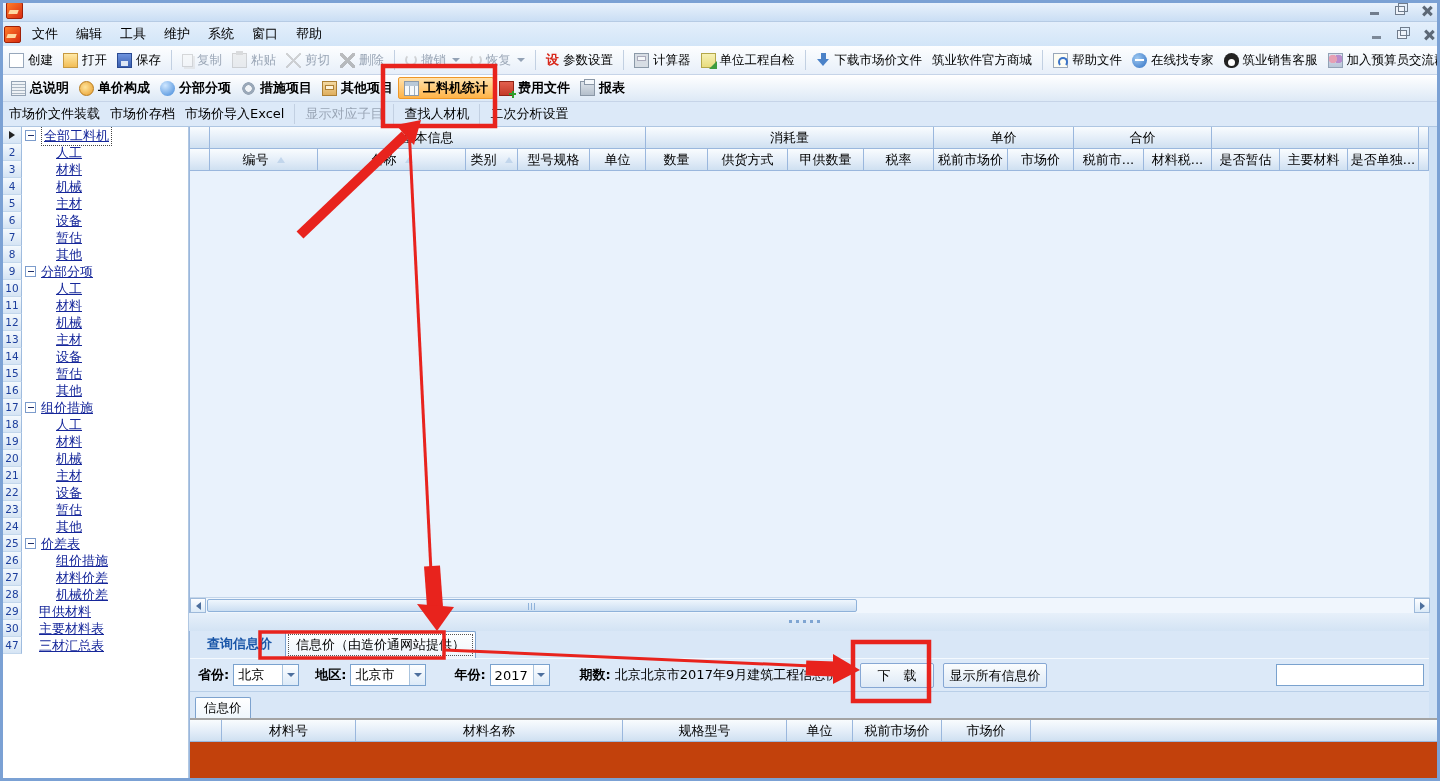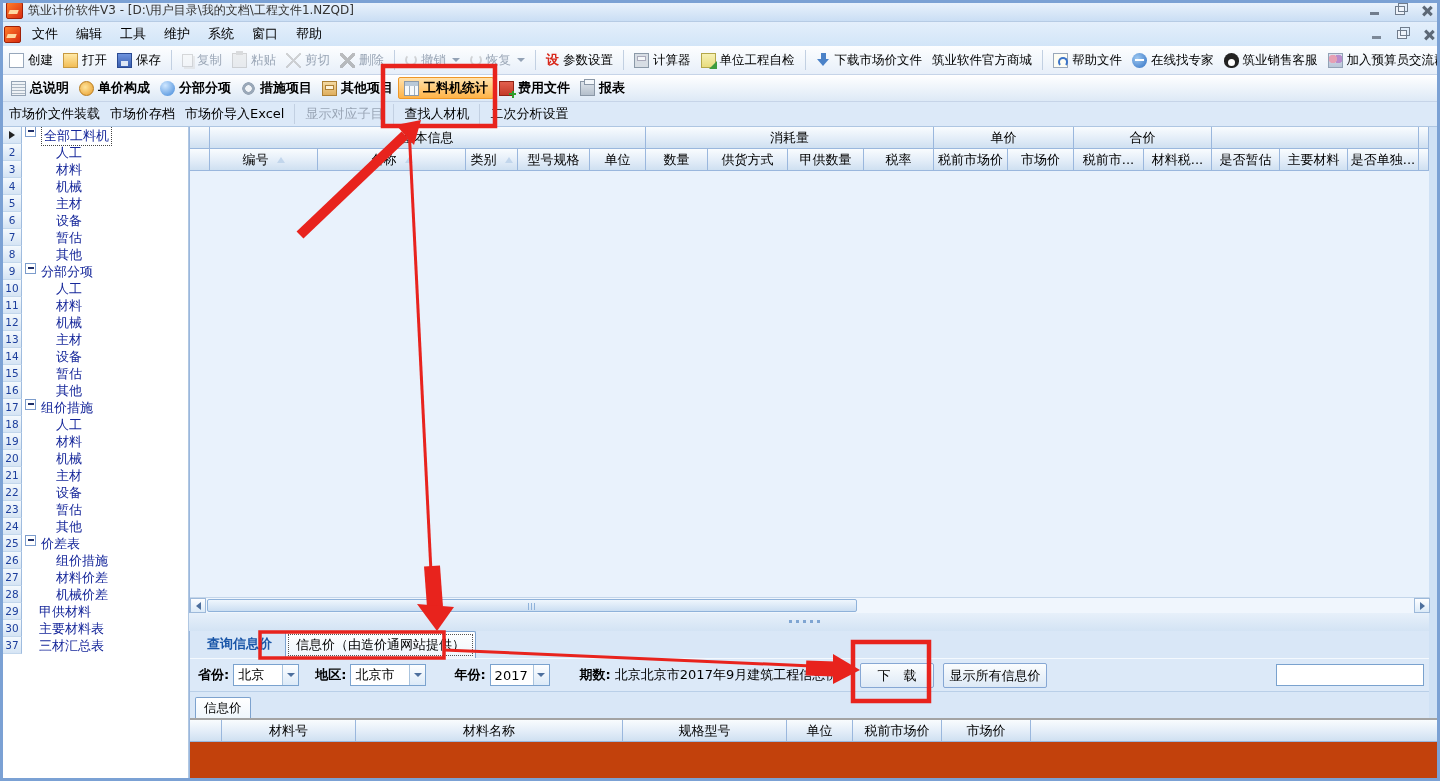--- a/index.html
+++ b/index.html
@@ -89,21 +89,21 @@
      linear-gradient(#2e9e2e,#2e9e2e) 50% 0/2px 100% no-repeat,
      linear-gradient(#2e9e2e,#2e9e2e) 0 50%/100% 2px no-repeat;}
   .i-printer{background:linear-gradient(#dde3ea,#b4bfcb);border:1px solid #8a97a6;}
   .i-printer::before{content:"";position:absolute;left:3px;top:-3px;width:9px;height:4px;background:#f4f7fa;border:1px solid #8a97a6;}
   
   #tree{position:absolute;left:3px;top:127px;width:186px;height:651px;background:#fff;border-right:1px solid #b0c7e2;box-sizing:border-box;overflow:hidden;}
   .tree-row{display:flex;height:17px;align-items:center;}
   .tree-gutter{width:19px;height:17px;flex:none;background:linear-gradient(#f4f9fd,#d5e4f4);border-right:1px solid #9fbcdf;border-bottom:1px solid #c3d7ec;box-sizing:border-box;
     font-size:10.5px;color:#1c3e9c;display:flex;align-items:center;justify-content:center;}
   .row-marker{width:0;height:0;border-top:4px solid transparent;border-bottom:4px solid transparent;border-left:6px solid #222;}
-  .tree-content{display:flex;font-size:13px;color:#16279a;white-space:nowrap;}
+  .tree-content{display:flex;align-items:center;font-size:13px;color:#16279a;white-space:nowrap;text-decoration:underline;}
   .tree-content.child{padding-left:34px;}
   .tree-content.leaf{padding-left:17px;}
   .expander{width:9px;height:9px;border:1px solid #7c9ccc;background:#fff;margin:0 5px 0 3px;position:relative;flex:none;}
   .expander::after{content:"";position:absolute;left:1.5px;top:3.5px;width:6px;height:1.5px;background:#20306a;}
   .tree-label.selected{border:1px dotted #444;padding:0 2px;}
   
   #main{position:absolute;left:189px;top:127px;width:1240px;height:486px;background:#e9f2fc;border-left:1px solid #9ab7dd;box-sizing:border-box;}
   .hdr-row{display:flex;}
   .hcell{box-sizing:border-box;height:22px;border-right:1px solid #9ab7dd;border-bottom:1px solid #9ab7dd;
     background:linear-gradient(#f9fcfe,#e3edf8 55%,#cfe0f1);display:flex;align-items:center;justify-content:center;
@@ -149,21 +149,20 @@
   .btable{position:absolute;left:0;top:26px;width:1388px;bottom:0;background:#c2410c;border-top:2px solid #a3a3a3;}
   .btable .hdr-row .hcell{height:22px;}
   
   #annotations{position:absolute;inset:0;z-index:60;pointer-events:none;}
 </style>
 </head>
 <body>
 
 <div id="titlebar">
   <span class="app-ico"></span>
-  <span id="title-text">筑业计价软件V3 - [D:\用户目录\我的文档\工程文件1.NZQD]</span>
   <span class="win-controls">
     <span class="wbtn">
         <span class="g-min"></span>
       </span>
     <span class="wbtn">
         <span class="g-restore"></span>
       </span>
     <span class="wbtn">
         <span class="g-close"></span>
       </span>
@@ -514,21 +513,21 @@
         <span class="tree-label">甲供材料</span>
       </span>
     </div>
     <div class="tree-row">
       <span class="tree-gutter">30</span>
       <span class="tree-content leaf">
         <span class="tree-label">主要材料表</span>
       </span>
     </div>
     <div class="tree-row">
-      <span class="tree-gutter">37</span>
+      <span class="tree-gutter">47</span>
       <span class="tree-content leaf">
         <span class="tree-label">三材汇总表</span>
       </span>
     </div>
   </div>
 
 <div id="main">
   <div class="hdr-row" id="main-groups">
       <span class="hcell" style="width: 20px;"></span>
       <span class="hcell" style="width: 436px;">

